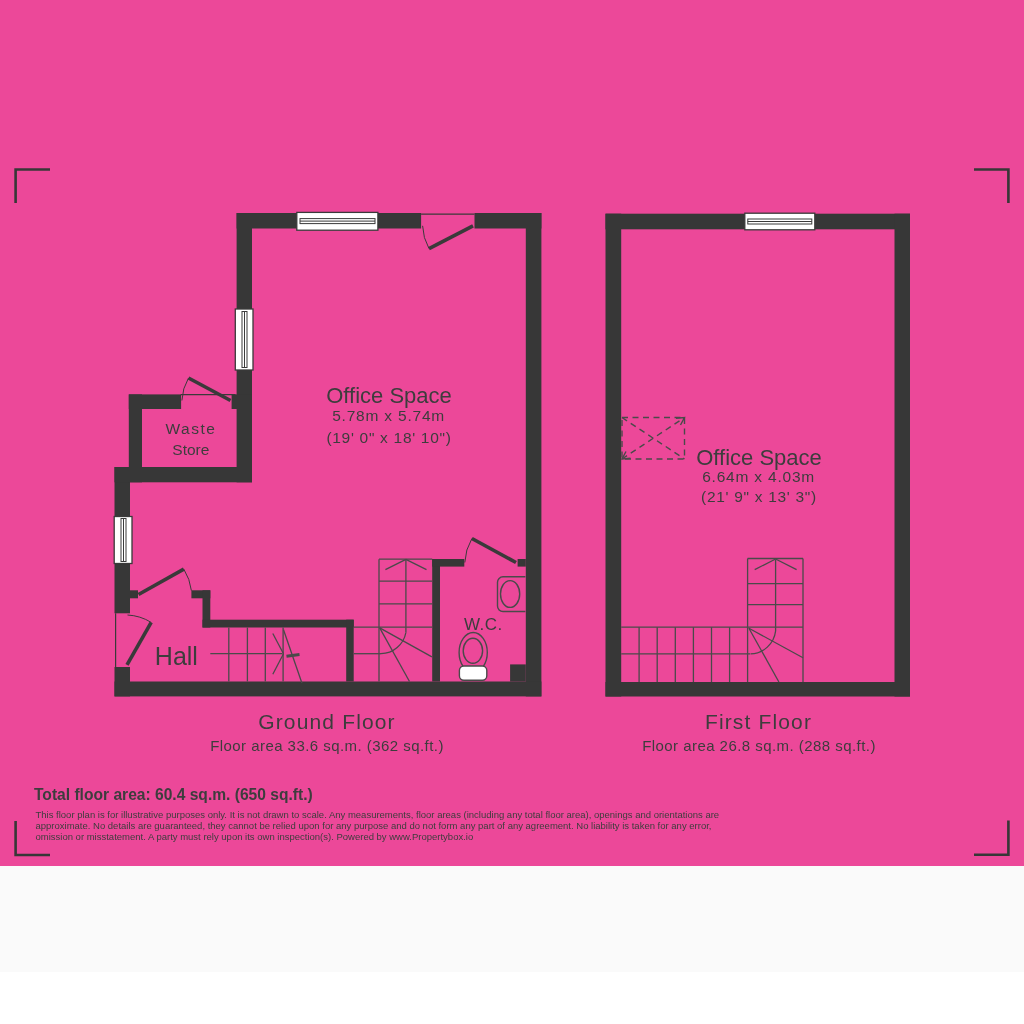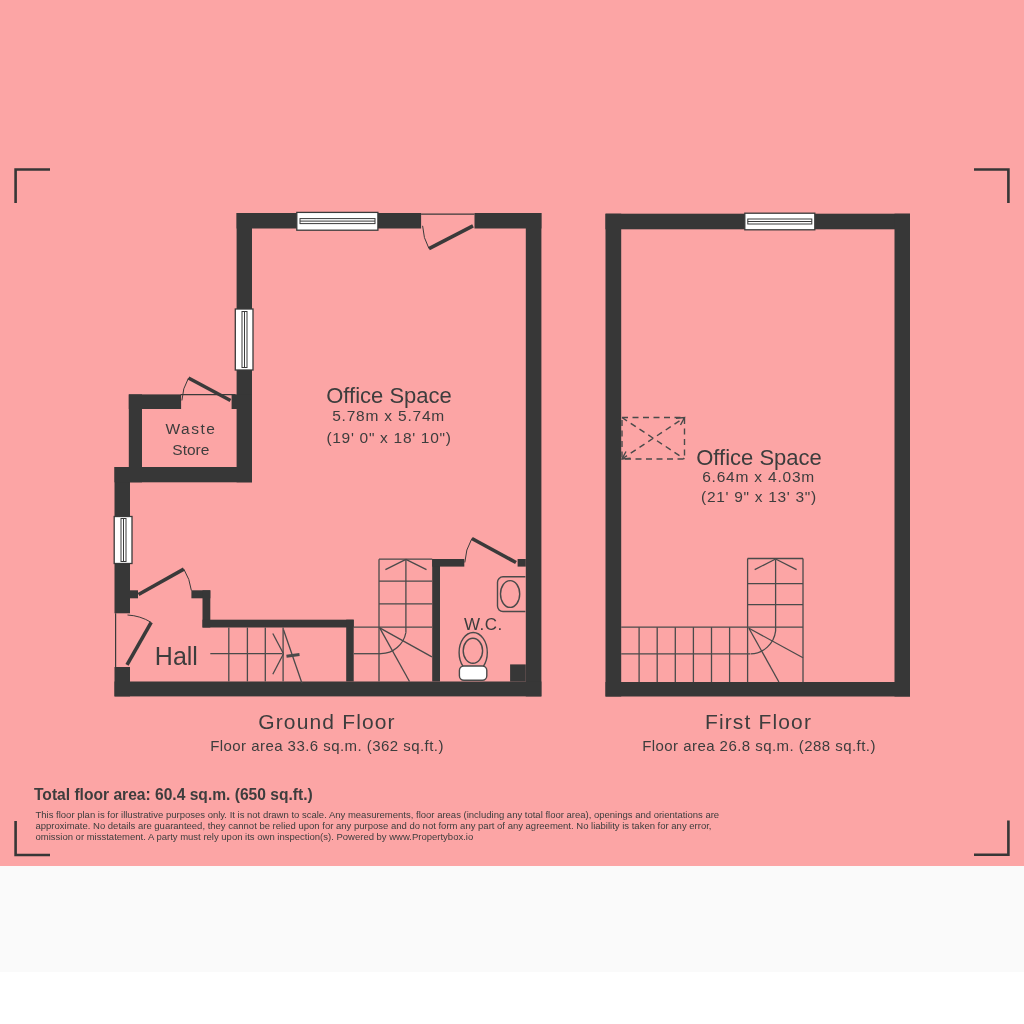--- a/index.html
+++ b/index.html
@@ -1,16 +1,16 @@
 <!DOCTYPE html>
 <html><head>
 <meta charset="utf-8">
 <style>
   html,body{margin:0;padding:0;background:#ffffff;}
-  .page{width:1024px;height:972px;position:relative;background:#fca5a5;overflow:hidden;}
+  .page{width:1024px;height:972px;position:relative;background:#ec4899;overflow:hidden;}
   svg{position:absolute;left:0;top:0;}
   text{font-family:"Liberation Sans", sans-serif;fill:#3d3d3d;}
 </style>
 </head>
 <body>
 <div class="page">
 <svg width="1024" height="1024" viewBox="0 0 1024 1024">
 
 <rect x="0" y="866" width="1024" height="158" fill="#fafafa"></rect>
 <g fill="#373737" stroke="none">

